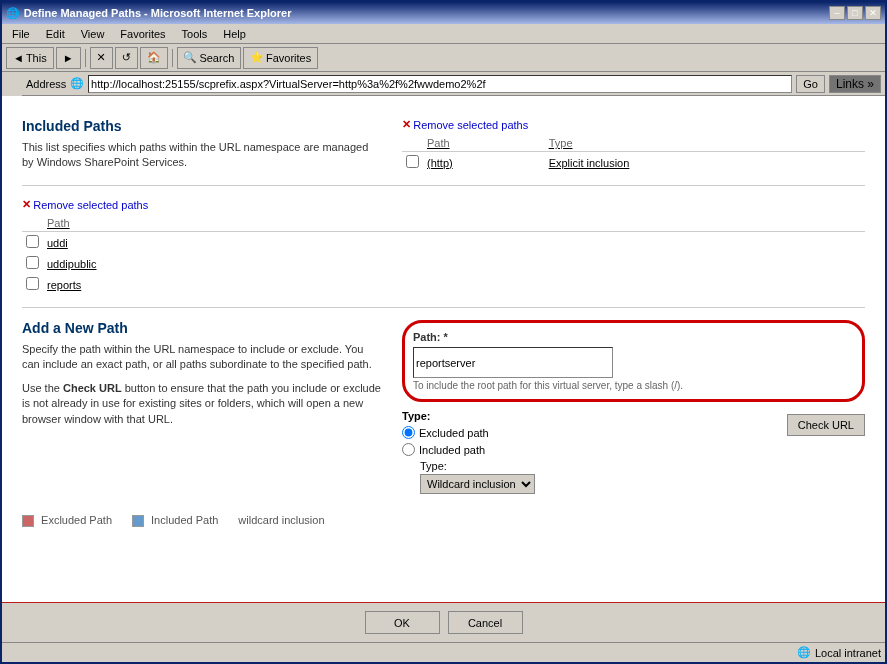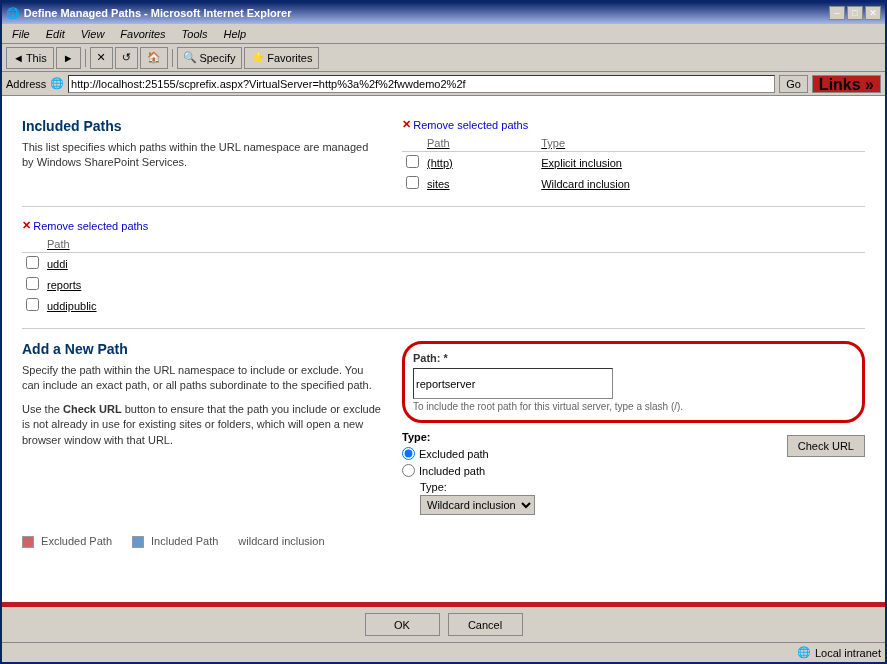--- a/index.html
+++ b/index.html
@@ -51,21 +51,20 @@
       height: 20px;
       display: flex;
       align-items: center;
       padding: 0 2px;
       border-bottom: 1px solid #888;
     }
     .menu-item {
       padding: 2px 8px;
       font-size: 11px;
       cursor: pointer;
-      font-style: italic;
     }
 
     
     .toolbar {
       background: #d4d0c8;
       height: 28px;
       display: flex;
       align-items: center;
       padding: 2px 4px;
       gap: 2px;
@@ -91,46 +90,46 @@
 
     
     .address-bar {
       background: #d4d0c8;
       height: 24px;
       display: flex;
       align-items: center;
       padding: 2px 4px;
       gap: 4px;
       border-bottom: 1px solid #888;
+      margin-left: 20px;
     }
     .address-label { font-size: 11px; }
     .address-input {
       flex: 1;
       height: 18px;
       border: 1px inset #888;
       font-size: 11px;
       padding: 0 2px;
       background: white;
     }
     .go-btn {
       background: #d4d0c8;
       border: 1px solid #888;
       height: 18px;
       padding: 0 6px;
       font-size: 11px;
       cursor: pointer;
     }
     .links-btn {
-      background: #b91c1c;
+      background: #737373;
       border: 1px solid #888;
       height: 18px;
       padding: 0 6px;
-      font-size: 16px;
-      cursor: pointer;
-      font-weight: bold;
+      font-size: 12px;
+      cursor: pointer;
     }
 
     .page-content {
       padding: 10px 20px;
     }
 
     
     .section {
       display: flex;
       border-bottom: 1px solid #ccc;
@@ -266,21 +265,21 @@
     }
 
     
     .bottom-bar {
       background: #d4d0c8;
       height: 40px;
       display: flex;
       align-items: center;
       justify-content: center;
       gap: 8px;
-      border-top: 5px solid #b91c1c;
+      border-top: 1px solid #b91c1c;
     }
     .bottom-btn {
       background: #d4d0c8;
       border: 1px solid #888;
       height: 23px;
       width: 75px;
       font-size: 11px;
       cursor: pointer;
     }
 
@@ -356,21 +355,21 @@
   </div>
 
   <div class="toolbar">
     <button class="toolbar-btn">◄ <span>This</span></button>
     <button class="toolbar-btn">►</button>
     <div class="toolbar-separator"></div>
     <button class="toolbar-btn">✕</button>
     <button class="toolbar-btn">↺</button>
     <button class="toolbar-btn">🏠</button>
     <div class="toolbar-separator"></div>
-    <button class="toolbar-btn">🔍 <span>Specify</span></button>
+    <button class="toolbar-btn">🔍 <span>Search</span></button>
     <button class="toolbar-btn">⭐ <span>Favorites</span></button>
   </div>
 
   <div class="address-bar">
     <span class="address-label">Address</span>
     <span>🌐</span>
     <input class="address-input" type="text" value="http://localhost:25155/scprefix.aspx?VirtualServer=http%3a%2f%2fwwdemo2%2f" style="">
     <button class="go-btn">Go</button>
     <button class="links-btn">Links »</button>
   </div>
@@ -395,25 +394,20 @@
                   <th style="width:20px"></th>
                   <th>Path</th>
                   <th>Type</th>
                 </tr>
               </thead>
               <tbody>
                 <tr>
                   <td><input type="checkbox" style=""></td>
                   <td>(http)</td>
                   <td>Explicit inclusion</td>
-                </tr>
-                <tr>
-                  <td><input type="checkbox" style=""></td>
-                  <td>sites</td>
-                  <td>Wildcard inclusion</td>
                 </tr>
               </tbody>
             </table>
           </div>
         </div>
 
         <div class="section">
           <div class="section-right">
             <a class="remove-link">
               <span class="x-icon">✕</span>
@@ -426,25 +420,25 @@
                   <th>Path</th>
                 </tr>
               </thead>
               <tbody>
                 <tr>
                   <td><input type="checkbox" style=""></td>
                   <td>uddi</td>
                 </tr>
                 <tr>
                   <td><input type="checkbox" style=""></td>
-                  <td>reports</td>
+                  <td>uddipublic</td>
                 </tr>
                 <tr>
                   <td><input type="checkbox" style=""></td>
-                  <td>uddipublic</td>
+                  <td>reports</td>
                 </tr>
               </tbody>
             </table>
           </div>
         </div>
 
         <div class="add-section">
           <div class="add-section-left">
             <div class="section-title">Add a New Path</div>
             <div class="section-desc" style="margin-bottom:8px;">Specify the path within the URL namespace to include or exclude. You can include an exact path, or all paths subordinate to the specified path.</div>

